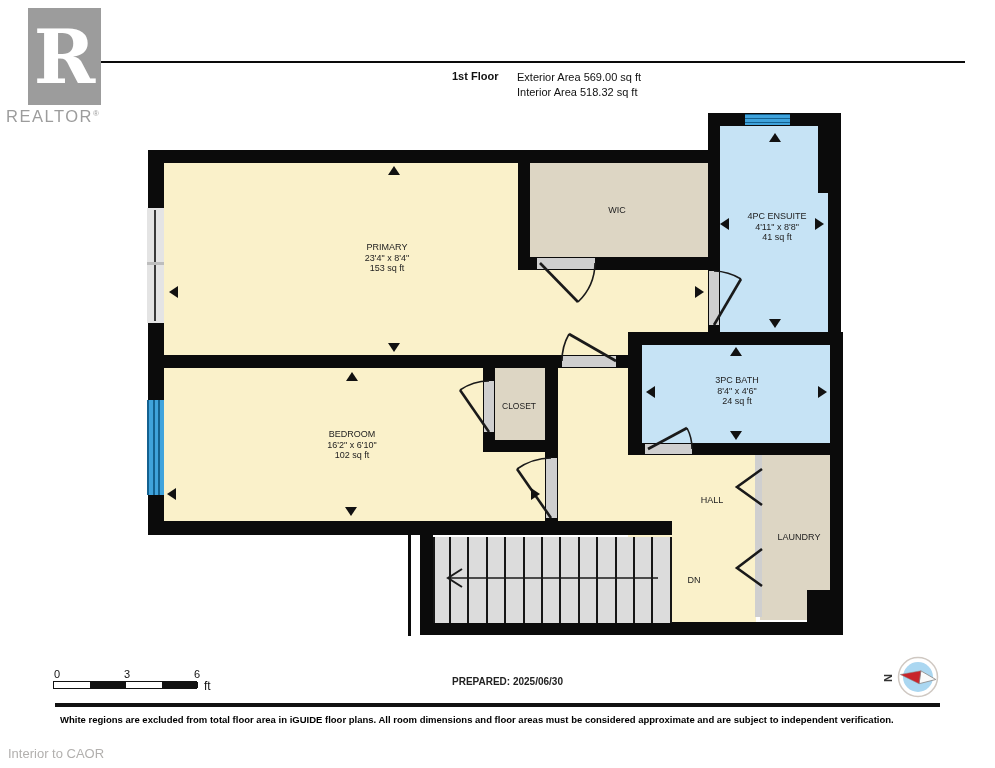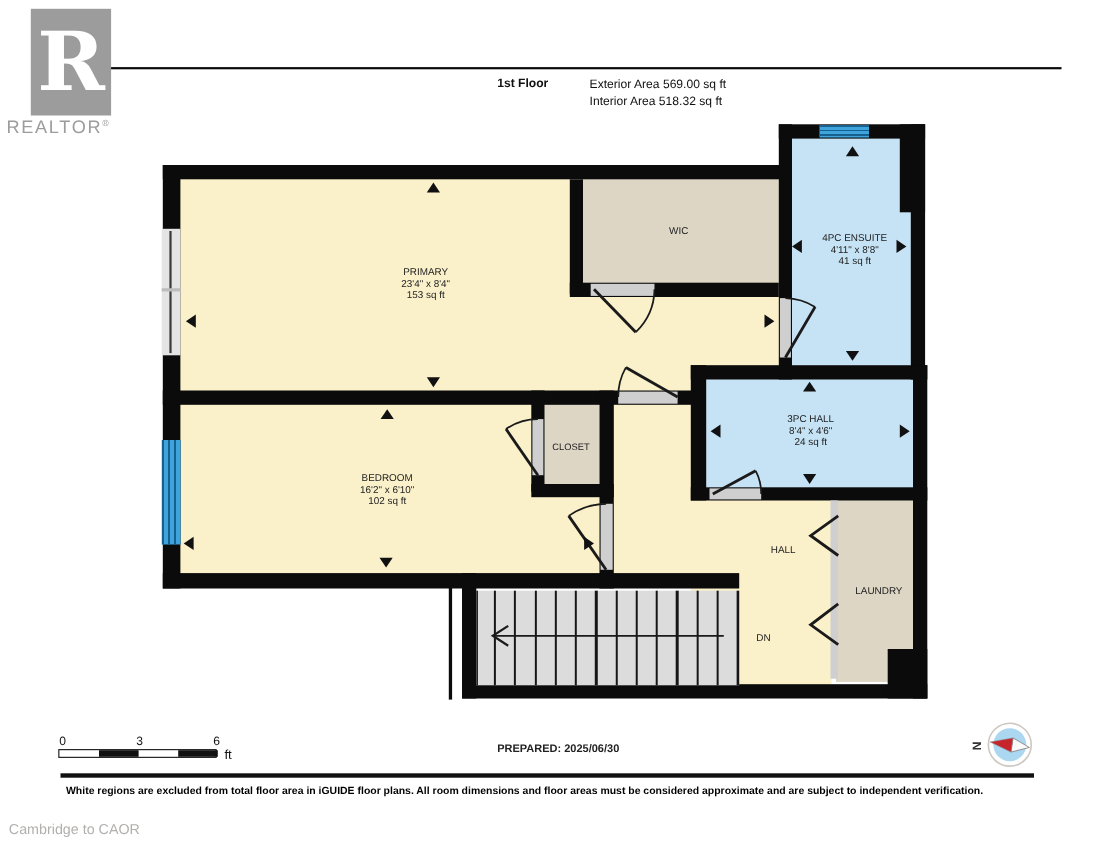--- a/index.html
+++ b/index.html
@@ -18,21 +18,21 @@
   
   .logo-box{position:absolute;left:28px;top:8px;width:73px;height:97px;background:#9c9c9c;
             display:flex;align-items:center;justify-content:center;}
   .logo-r{font-family:"DejaVu Serif",serif;font-weight:bold;font-size:74px;color:#fff;line-height:1;}
   .logo-word{position:absolute;left:6px;top:107px;font-size:16.5px;letter-spacing:1.5px;color:#9c9c9c;}
   .logo-word sup{font-size:8px;}
   .page-title{position:absolute;left:0;top:31px;width:100%;text-align:center;
               font-size:20.5px;font-weight:bold;color:#0a0a0a;}
   .hdr-rule{position:absolute;left:100px;top:61px;width:865px;height:2px;background:#0a0a0a;}
   .floor-lbl{position:absolute;left:452px;top:70px;font-size:11px;font-weight:bold;}
-  .area-lines{position:absolute;left:536px;top:70px;font-size:11px;line-height:14.5px;}
+  .area-lines{position:absolute;left:517px;top:70px;font-size:11px;line-height:14.5px;}
   
   .treads{position:absolute;left:433px;top:537px;width:239px;height:86px;background:#dcdcdc;
           background-image:repeating-linear-gradient(to right,#161616 0,#161616 2px,rgba(0,0,0,0) 2px,rgba(0,0,0,0) 18.4px);
           background-position:16px 0;border-right:2px solid #161616;box-sizing:border-box;}
   
   .win-white{position:absolute;left:147px;top:208px;width:17px;height:115px;background:#e4e4e4;}
   .win-white .mull{position:absolute;left:7px;top:2px;width:2px;height:111px;background:#3a3a3a;}
   .win-white .split{position:absolute;left:0;top:54px;width:100%;height:3px;background:#bdbdbd;}
   .win-blue-v{position:absolute;left:147px;top:400px;width:17px;height:95px;
           background:#3fa3dc;background-image:repeating-linear-gradient(to right,#14618f 0,#14618f 2px,rgba(0,0,0,0) 2px,rgba(0,0,0,0) 5.5px);}
@@ -182,21 +182,21 @@
   </div>
   <div class="rl" style="left:617px;top:210px">
     <div>WIC</div>
   </div>
   <div class="rl" style="left:777px;top:227px">
     <div>4PC ENSUITE</div>
     <div>4'11" x 8'8"</div>
     <div>41 sq ft</div>
   </div>
   <div class="rl" style="left:737px;top:391px">
-    <div>3PC HALL</div>
+    <div>3PC BATH</div>
     <div>8'4" x 4'6"</div>
     <div>24 sq ft</div>
   </div>
   <div class="rl" style="left:352px;top:445px">
     <div>BEDROOM</div>
     <div>16'2" x 6'10"</div>
     <div>102 sq ft</div>
   </div>
   <div class="rl small" style="left:519px;top:406px">
     <div>CLOSET</div>
@@ -215,15 +215,15 @@
   <span class="scale-num" style="left:127px">3</span>
   <span class="scale-num" style="left:197px">6</span>
   <div class="scale-bar">
     <span class="scale-seg" style="left:36px;width:36px"></span>
     <span class="scale-seg" style="left:108px;width:36px"></span>
   </div>
   <span class="scale-ft">ft</span>
   <div class="prepared">PREPARED: 2025/06/30</div>
   <div class="foot-rule"></div>
   <div class="disclaimer">White regions are excluded from total floor area in iGUIDE floor plans. All room dimensions and floor areas must be considered approximate and are subject to independent verification.</div>
-  <div class="license">Cambridge to CAOR</div>
+  <div class="license">Interior to CAOR</div>
 
 </div>
 
 </body></html>

